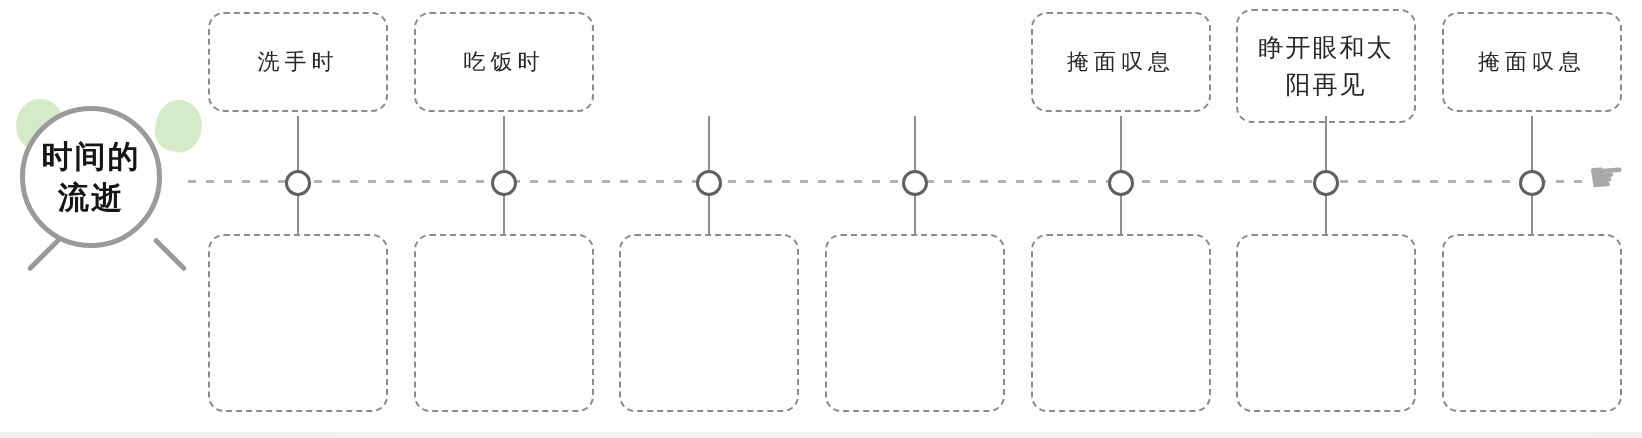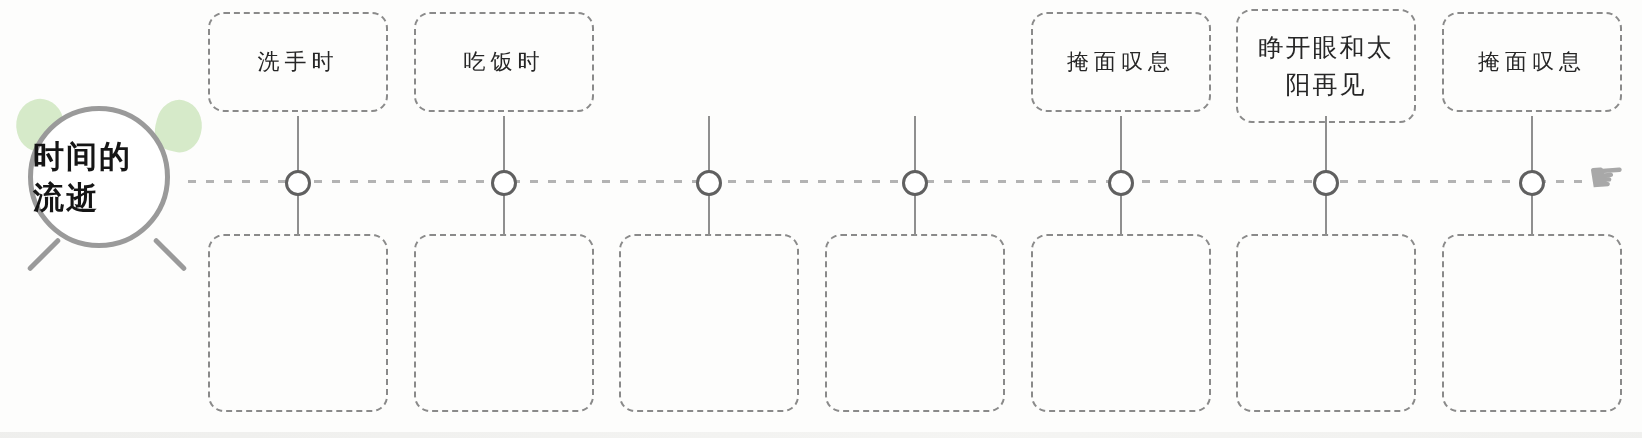--- a/index.html
+++ b/index.html
@@ -24,28 +24,28 @@
     position:absolute;
     width:44px;height:5px;
     background:#9a9a9a;
     border-radius:3px;
     z-index:1;
   }
   .leg-left{left:22px;top:252px;transform:rotate(-45deg);}
   .leg-right{left:148px;top:252px;transform:rotate(45deg);}
   .lens{
     position:absolute;
-    left:28px;top:106px;
+    left:20px;top:106px;
     width:132px;height:132px;
     background:#ffffff;
     border:5px solid #9a9a9a;
     border-radius:50%;
     z-index:2;
     display:flex;flex-direction:column;
-    align-items:flex-start;justify-content:center;
+    align-items:center;justify-content:center;
     font-family:"Liberation Sans","DejaVu Sans",sans-serif;
     font-weight:bold;
     font-size:31px;
     line-height:41px;
     letter-spacing:2px;
     color:#151515;
   }
 
   
   .axis{

